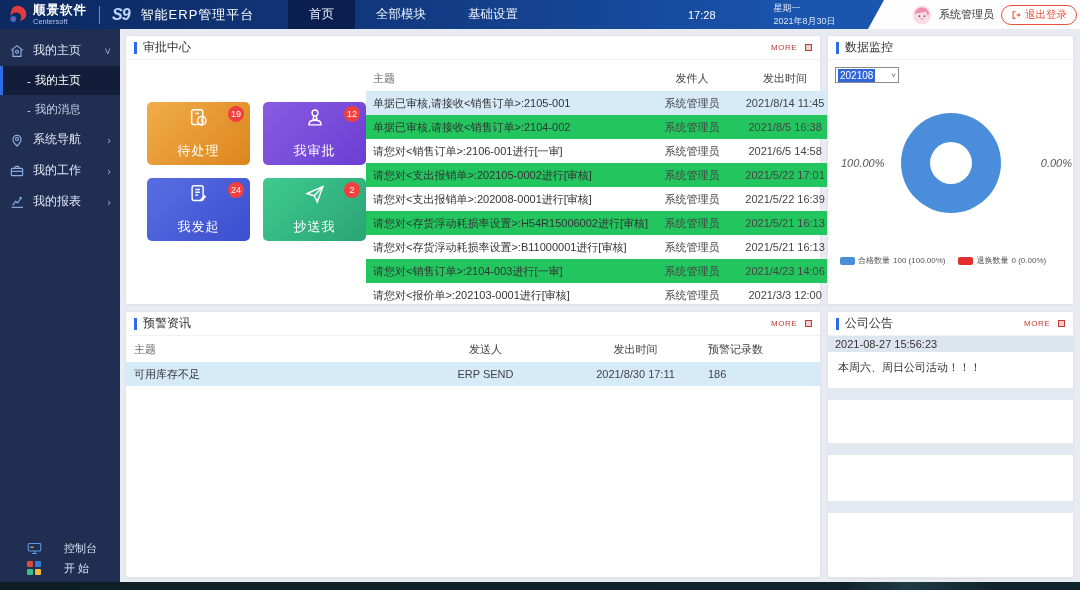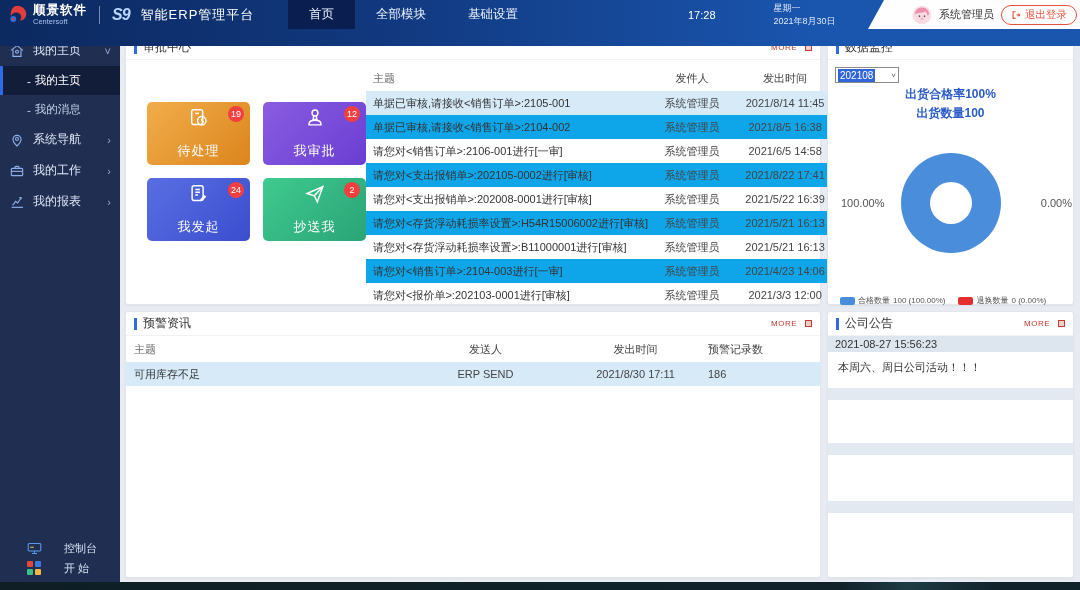--- a/index.html
+++ b/index.html
@@ -1,20 +1,20 @@
 <!DOCTYPE html>
 <html><head>
 <meta charset="utf-8">
 <style>
   * { margin:0; padding:0; box-sizing:border-box; }
   body { font-family:"Liberation Sans", sans-serif; background:#555; }
   .screen { position:relative; width:1080px; height:590px; overflow:hidden; background:#e8ecf2; font-family:"Liberation Sans", sans-serif; }
 
   
-  .topbar { position:absolute; top:0; left:0; width:1080px; height:46px;
+  .topbar { position:absolute; top:0; left:0; width:1080px; height:29px;
     background:linear-gradient(90deg,#0c2960 0%,#11387e 35%,#1a55ae 75%,#1a55ae 100%); z-index:10; }
   .brand { position:absolute; left:7px; top:0; height:29px; display:flex; align-items:center; gap:5px; }
   .brand-swirl { width:21px; height:21px; flex:0 0 auto; }
   .brand-text { line-height:1; }
   .brand-name { color:#fff; font-weight:bold; font-size:12.5px; letter-spacing:1px; }
   .brand-sub { color:#a9c3ee; font-size:7.5px; margin-top:2px; }
   .brand-divider { width:1px; height:18px; background:rgba(255,255,255,.45); margin:0 7px; }
   .s9-logo { color:#bcd6ff; font-weight:bold; font-size:16px; font-style:italic; letter-spacing:-1px; }
   .product-title { color:#fff; font-size:13px; margin-left:6px; letter-spacing:1px; }
   .tabs { position:absolute; left:288px; top:0; height:29px; display:flex; }
@@ -66,21 +66,21 @@
   .tile-todo     { background:linear-gradient(135deg,#f1ad4a,#dc851d); }
   .tile-approve  { background:linear-gradient(135deg,#8a5ce2,#6a3ed2); }
   .tile-initiate { background:linear-gradient(135deg,#5a6ee2,#3a4ecf); }
   .tile-cc       { background:linear-gradient(135deg,#3fca8f,#2aa476); }
   .badge { position:absolute; top:4px; right:6px; min-width:16px; height:16px; border-radius:8px; background:#f23f3f;
     color:#fff; font-size:9px; display:flex; align-items:center; justify-content:center; padding:0 3px; }
   .atable { flex:1; margin-top:6px; position:relative; padding-right:10px; font-size:11px; }
   .arow { display:flex; align-items:center; height:24px; }
   .arow.head { color:#666; height:25px; }
   .arow.hl  { background:#d6eaf8; }
-  .arow.alt { background:#0ea5e9; }
+  .arow.alt { background:#22c55e; }
   .c-subject { flex:1; padding-left:7px; color:#333; white-space:nowrap; overflow:hidden; }
   .head .c-subject { color:#666; }
   .c-sender { width:88px; text-align:center; color:#444; }
   .c-time { width:98px; text-align:center; color:#444; }
   .vscroll { position:absolute; right:0; top:0; bottom:2px; width:9px; background:#f6f6f6; display:flex; flex-direction:column; align-items:center; }
   .vscroll .arr { font-size:6px; color:#999; line-height:9px; }
   .vscroll .thumb { width:7px; height:34px; background:#d4d4d4; border-radius:3px; margin-top:1px; }
   .vscroll .sp { flex:1; }
 
   
@@ -92,21 +92,21 @@
   .al-sender { width:155px; text-align:center; color:#444; }
   .al-time { width:145px; text-align:center; color:#444; }
   .al-count { width:112px; text-align:left; color:#444; }
 
   
   .sel-box { margin:7px 0 0 7px; width:64px; height:16px; border:1px solid #8a8a8a; background:#fff;
     display:flex; align-items:center; padding:0 2px; cursor:pointer; }
   .sel-val { background:#3166d8; color:#fff; font-size:10px; padding:0 2px; line-height:13px; }
   .sel-arr { margin-left:auto; color:#555; font-size:8px; }
   .m-lines { text-align:center; color:#2a5cc8; font-weight:bold; font-size:12px; line-height:1.6; margin-top:2px; }
-  .donut-wrap { position:relative; height:152px; margin-top:4px; }
+  .donut-wrap { position:relative; height:152px; margin-top:4px;font-style:italic; }
   .donut { position:absolute; left:50%; top:50%; transform:translate(-50%,-50%); width:100px; height:100px; border-radius:50%; background:#4a8edb; }
   .donut::after { content:""; position:absolute; left:50%; top:50%; transform:translate(-50%,-50%); width:42px; height:42px; border-radius:50%; background:#fff; }
   .d-label { position:absolute; top:50%; transform:translateY(-50%); font-size:11px; color:#555; }
   .d-left { left:13px; } .d-right { right:1px;padding-left:24px; }
   .legend { display:flex; gap:13px; padding:0 12px; margin-top:16px; font-size:8px; color:#555; align-items:center; }
   .lg-item { display:flex; align-items:center; gap:3px; }
   .lg-sw { width:15px; height:8px; border-radius:2px; }
 
   
   .news-date { background:#dde6ef; padding:2px 7px; font-size:11px; color:#333; }
@@ -301,21 +301,21 @@
           <span class="c-time">2021/8/5 16:38</span>
         </div>
         <div class="arow">
           <span class="c-subject">请您对&lt;销售订单&gt;:2106-001进行[一审]</span>
           <span class="c-sender">系统管理员</span>
           <span class="c-time">2021/6/5 14:58</span>
         </div>
         <div class="arow alt">
           <span class="c-subject">请您对&lt;支出报销单&gt;:202105-0002进行[审核]</span>
           <span class="c-sender">系统管理员</span>
-          <span class="c-time">2021/8/22 17:41</span>
+          <span class="c-time">2021/5/22 17:01</span>
         </div>
         <div class="arow">
           <span class="c-subject">请您对&lt;支出报销单&gt;:202008-0001进行[审核]</span>
           <span class="c-sender">系统管理员</span>
           <span class="c-time">2021/5/22 16:39</span>
         </div>
         <div class="arow alt">
           <span class="c-subject">请您对&lt;存货浮动耗损率设置&gt;:H54R15006002进行[审核]</span>
           <span class="c-sender">系统管理员</span>
           <span class="c-time">2021/5/21 16:13</span>
@@ -346,24 +346,20 @@
   </section>
 
   <section class="panel p-monitor">
     <div class="panel-head">
       <span class="accent"></span>
       <span class="panel-title">数据监控</span>
     </div>
     <div class="sel-box">
       <span class="sel-val">202108</span>
       <span class="sel-arr">˅</span>
-    </div>
-    <div class="m-lines">
-      <div>出货合格率100%</div>
-      <div>出货数量100</div>
     </div>
     <div class="donut-wrap">
       <span class="d-label d-left">100.00%</span>
       <div class="donut"></div>
       <span class="d-label d-right">0.00%</span>
     </div>
     <div class="legend">
       <span class="lg-item">
         <span class="lg-sw" style="background:#4a8edb"></span>
         <span>合格数量</span>

